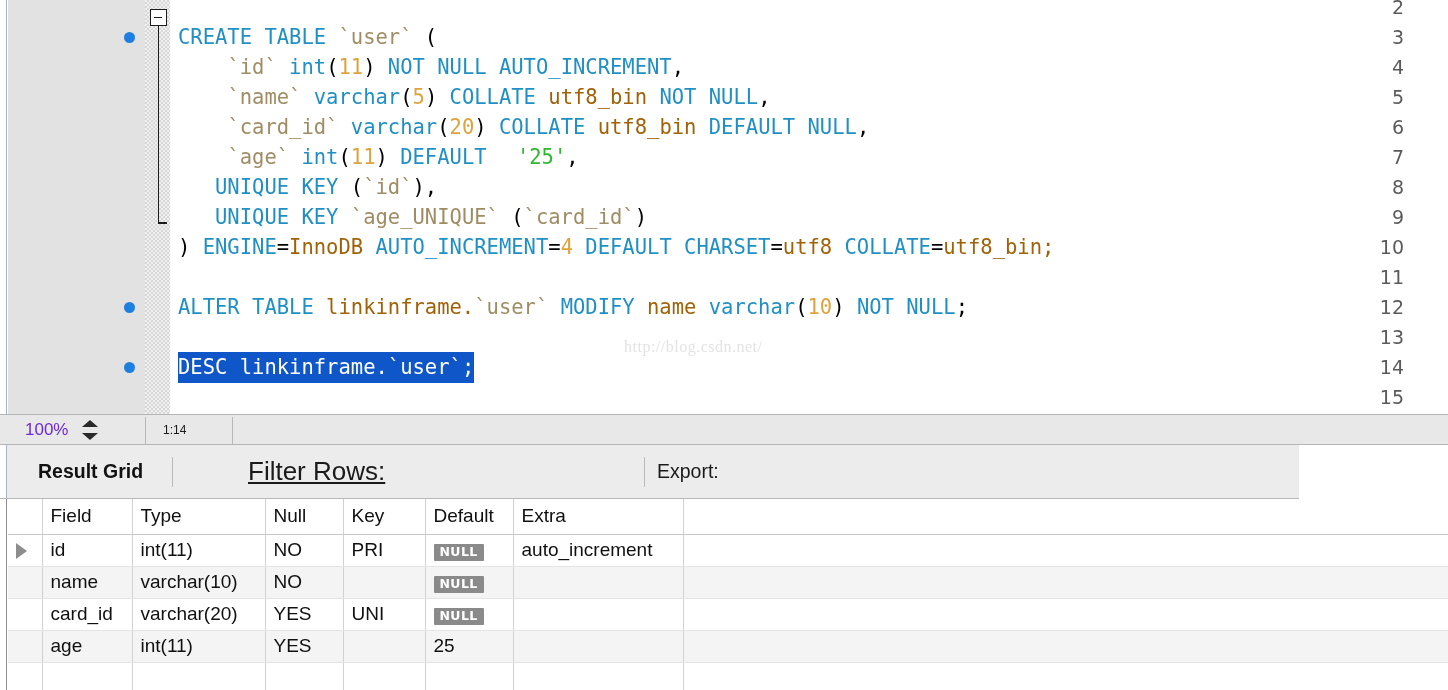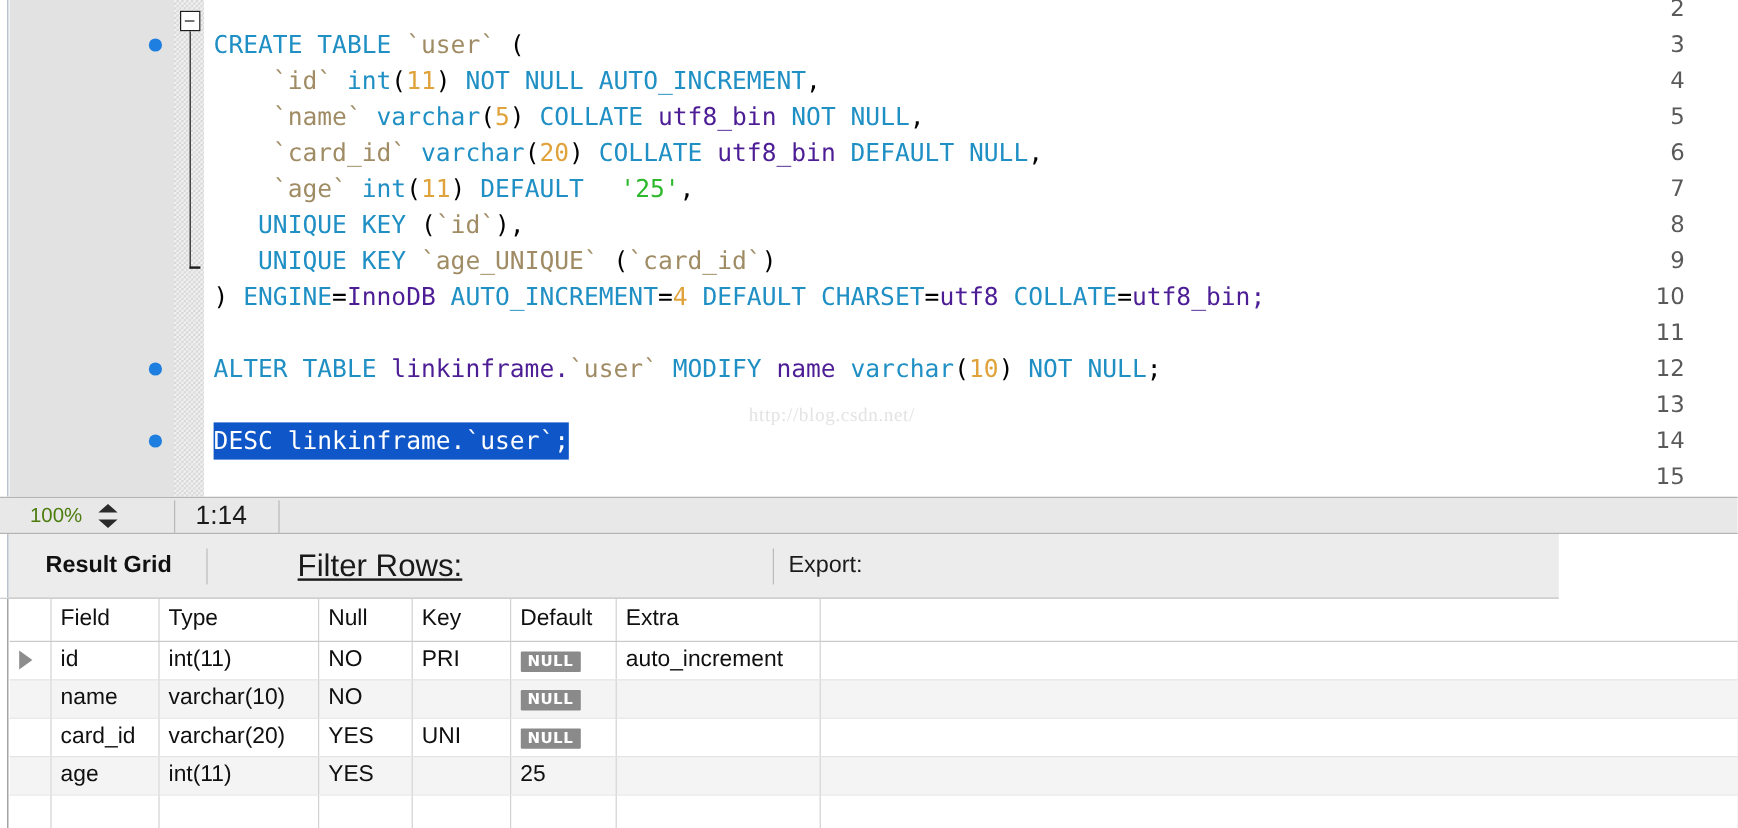--- a/index.html
+++ b/index.html
@@ -97,21 +97,21 @@
     position: absolute;
     width: 11px;
     height: 11px;
     border-radius: 50%;
     background: #1e7fe0;
     left: 124px;
   }
 
   
   .kw   { color: #1f8fc4; }
-  .id   { color: #4c1d95; }
+  .id   { color: #a16207; }
   .tick { color: #a08c64; }
   .num  { color: #e0a33c; }
   .str  { color: #2eb82e; margin-left: 18px; }
   .pun  { color: #000000; }
 
   .sel {
     background: #0f56c9;
     color: #ffffff;
     padding: 3px 0 4px 0;
   }
@@ -181,21 +181,21 @@
     position: absolute;
     left: 8px; top: 0;
     width: 137px;
     height: 29px;
     display: flex;
     align-items: center;
   }
   #zoom-label {
     margin-left: 17px;
     font-size: 17px;
-    color: #4d7c0f;
+    color: #6d28d9;
     font-family: "Liberation Sans", sans-serif;
   }
   #zoom-stepper {
     margin-left: 14px;
     width: 16px;
     height: 24px;
     position: relative;
   }
   #zoom-stepper .chev {
     position: absolute;
@@ -212,21 +212,21 @@
     width: 1px;
     height: 27px;
     background: #b8b8b8;
   }
   #status-caret {
     position: absolute;
     left: 163px; top: 0;
     height: 29px;
     display: flex;
     align-items: center;
-    font-size: 22px;
+    font-size: 12px;
     color: #1a1a1a;
   }
 
   
   #result-toolbar {
     position: absolute;
     left: 0; top: 445px;
     width: 1299px;
     height: 54px;
     background: #ececec;

